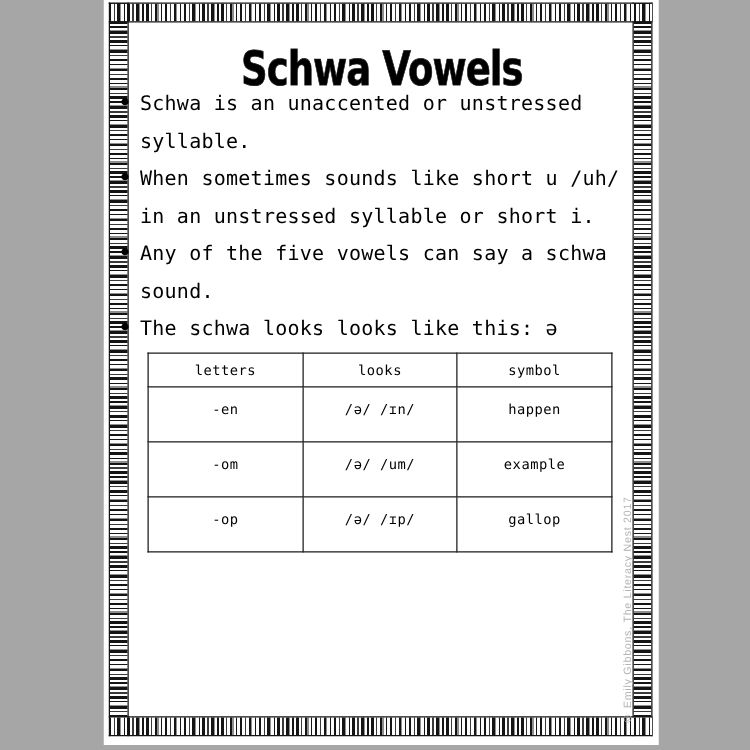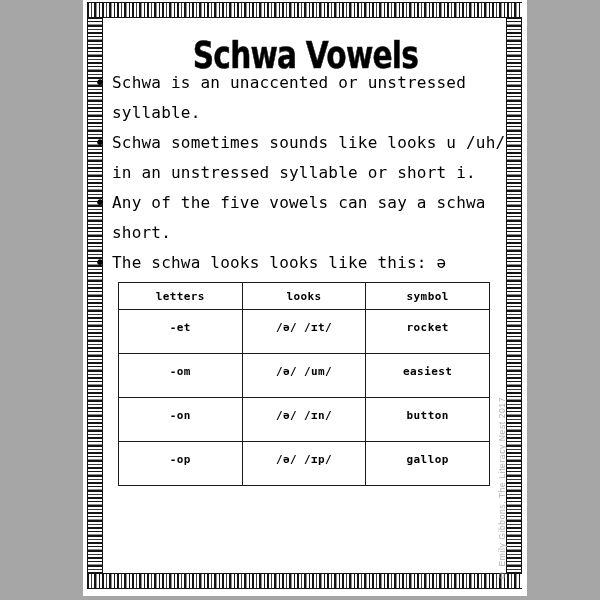--- a/index.html
+++ b/index.html
@@ -80,21 +80,21 @@
   }
   table.schwa{
     border-collapse:collapse;
     margin:4px 0 0 14px;
     width:372px;
     table-layout:fixed;
   }
   table.schwa th, table.schwa td{
     border:1.6px solid #1b1b1b;
     text-align:center;
-    font-weight:bold;
+    font-weight:normal;
     font-size:11px;
     letter-spacing:0.4px;
   }
   table.schwa th{height:24px;vertical-align:middle;}
   table.schwa td{height:33px;vertical-align:middle;padding-bottom:9px;}
   .watermark{
     position:absolute;
     right:20px;bottom:16px;
     writing-mode:vertical-rl;
     transform:rotate(180deg);
@@ -114,48 +114,43 @@
   <div class="strip strip-h strip-top"></div>
   <div class="strip strip-h strip-bottom"></div>
 
   <div class="content">
     <div class="title">
       <span>Schwa Vowels</span>
     </div>
 
     <ul class="bullets">
         <li>Schwa is an unaccented or unstressed syllable.</li>
-        <li>Schwa sometimes sounds like looks u /uh/ in an unstressed syllable or short i.</li>
-        <li>Any of the five vowels can say a schwa short.</li>
+        <li>When sometimes sounds like short u /uh/ in an unstressed syllable or short i.</li>
+        <li>Any of the five vowels can say a schwa sound.</li>
         <li>The schwa looks looks like this: ə</li>
       </ul>
 
     <table class="schwa">
       <thead>
         <tr>
             <th>letters</th>
             <th>looks</th>
             <th>symbol</th>
           </tr>
       </thead>
       <tbody>
           <tr>
-            <td>-et</td>
-            <td>/ə/ /ɪt/</td>
-            <td>rocket</td>
+            <td>-en</td>
+            <td>/ə/ /ɪn/</td>
+            <td>happen</td>
           </tr>
           <tr>
             <td>-om</td>
             <td>/ə/ /um/</td>
-            <td>easiest</td>
-          </tr>
-          <tr>
-            <td>-on</td>
-            <td>/ə/ /ɪn/</td>
-            <td>button</td>
+            <td>example</td>
           </tr>
           <tr>
             <td>-op</td>
             <td>/ə/ /ɪp/</td>
             <td>gallop</td>
           </tr>
         </tbody>
     </table>
   </div>
 

